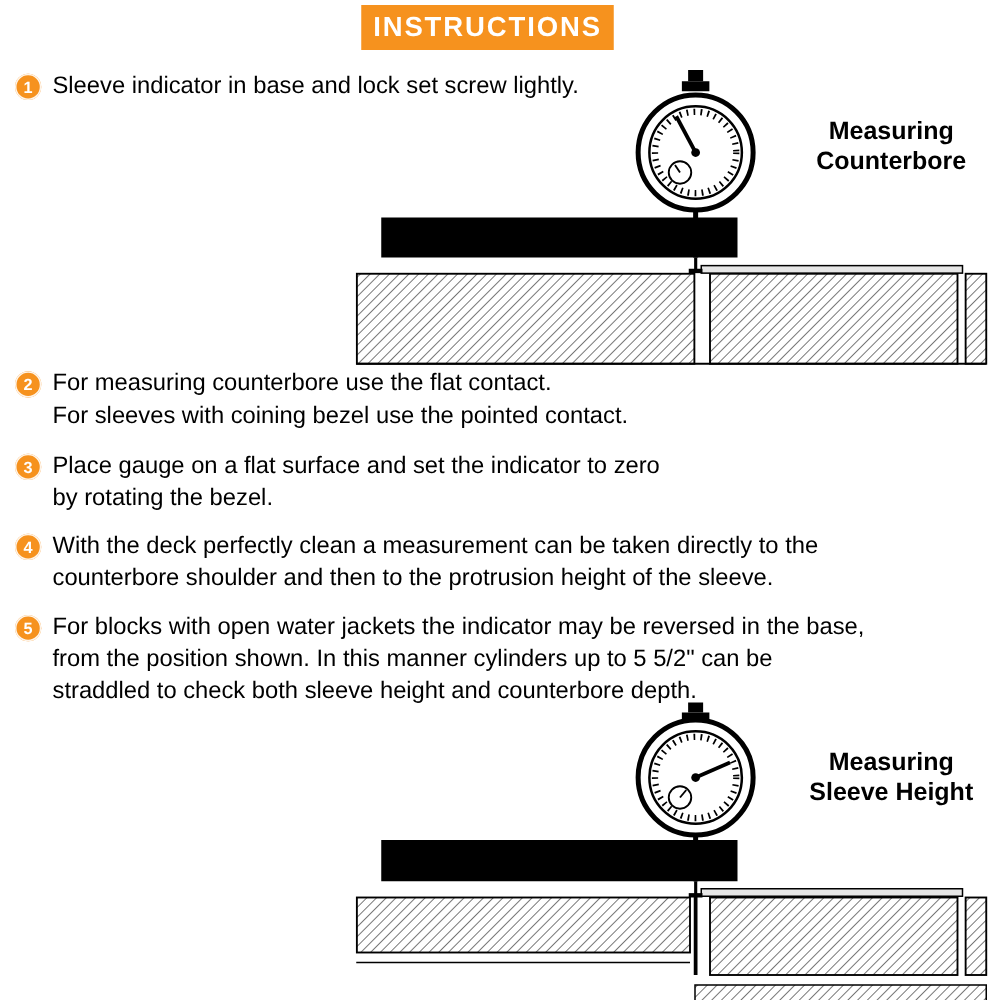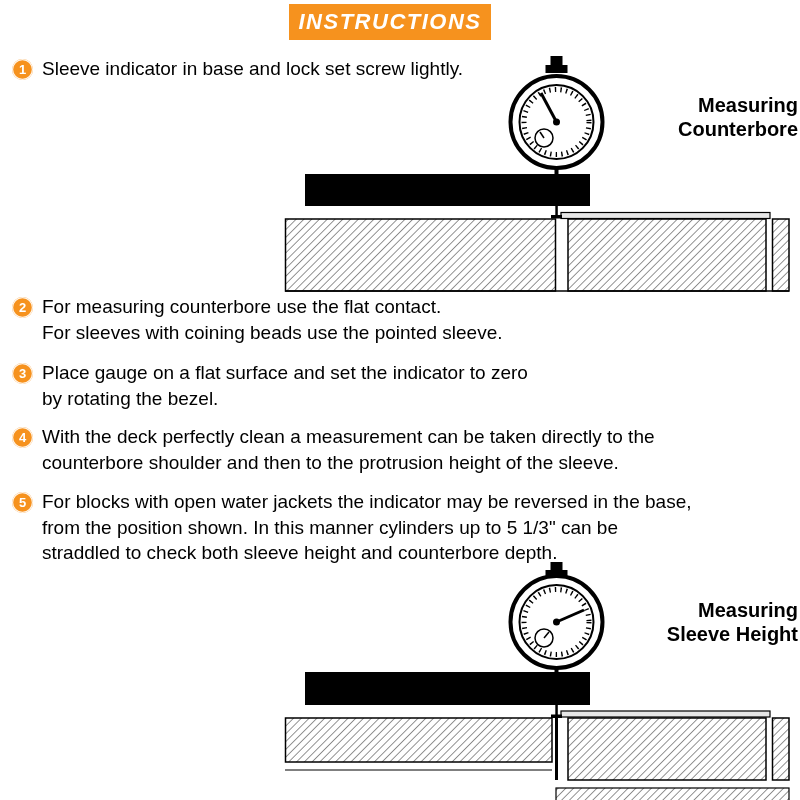--- a/index.html
+++ b/index.html
@@ -5,33 +5,33 @@
   html,body { margin:0; padding:0; background:#fff; }
   .page {
     position:relative; width:800px; height:800px; background:#ffffff;
     font-family:"Liberation Sans", sans-serif; color:#000; overflow:hidden;
   }
   .banner {
     position:absolute; left:289px; top:4px; width:202px; height:36px;
     background:#F6921E; display:flex; align-items:center; justify-content:center;
   }
   .banner-title {
-    color:#fff; font-weight:bold; font-size:22px; letter-spacing:1.5px;font-style:italic;
+    color:#fff; font-weight:bold; font-size:22px; letter-spacing:1.5px;
   }
   .step { position:absolute; left:12px; display:flex; align-items:flex-start; gap:9px; }
   .badge {
     flex:0 0 auto; width:21px; height:21px; border-radius:50%;
     background:#F6921E; color:#fff; font-weight:bold; font-size:13px;
     display:flex; align-items:center; justify-content:center; margin-top:3px;
     box-shadow: inset 0 0 0 1.2px rgba(255,255,255,0.9);
   }
   .step-text { font-size:19px; line-height:25.5px; white-space:pre-line; }
   .diagram { position:absolute; left:0; }
   .diagram-label {
-    position:absolute; left:628px; width:170px; text-align:right;
+    position:absolute; left:628px; width:170px; text-align:center;
     font-weight:bold; font-size:20px; line-height:24px; white-space:pre-line;
   }
 </style>
 </head>
 <body>
 
 <div class="page">
 
   <div class="banner">
     <span class="banner-title">INSTRUCTIONS</span>
@@ -80,39 +80,39 @@
 Counterbore</div>
 
   <div class="step" style="top:56px">
     <span class="badge">1</span>
     <span class="step-text">Sleeve indicator in base and lock set screw lightly.</span>
   </div>
 
   <div class="step" style="top:294px">
     <span class="badge">2</span>
     <span class="step-text">For measuring counterbore use the flat contact.
-For sleeves with coining beads use the pointed sleeve.</span>
+For sleeves with coining bezel use the pointed contact.</span>
   </div>
 
   <div class="step" style="top:360px">
     <span class="badge">3</span>
     <span class="step-text">Place gauge on a flat surface and set the indicator to zero
 by rotating the bezel.</span>
   </div>
 
   <div class="step" style="top:424px">
     <span class="badge">4</span>
     <span class="step-text">With the deck perfectly clean a measurement can be taken directly to the
 counterbore shoulder and then to the protrusion height of the sleeve.</span>
   </div>
 
   <div class="step" style="top:489px">
     <span class="badge">5</span>
     <span class="step-text">For blocks with open water jackets the indicator may be reversed in the base,
-from the position shown. In this manner cylinders up to 5 1/3" can be
+from the position shown. In this manner cylinders up to 5 5/2" can be
 straddled to check both sleeve height and counterbore depth.</span>
   </div>
 
   <svg class="diagram" style="top:560px" width="800" height="240" viewBox="0 0 800 240">
     <defs>
       <pattern id="h2" width="5.5" height="5.5" patternUnits="userSpaceOnUse" patternTransform="rotate(45)">
         <rect width="5.5" height="5.5" fill="#ffffff"></rect>
         <line x1="0" y1="0" x2="0" y2="5.5" stroke="#3a3a3a" stroke-width="1.1"></line>
       </pattern>
     </defs>

